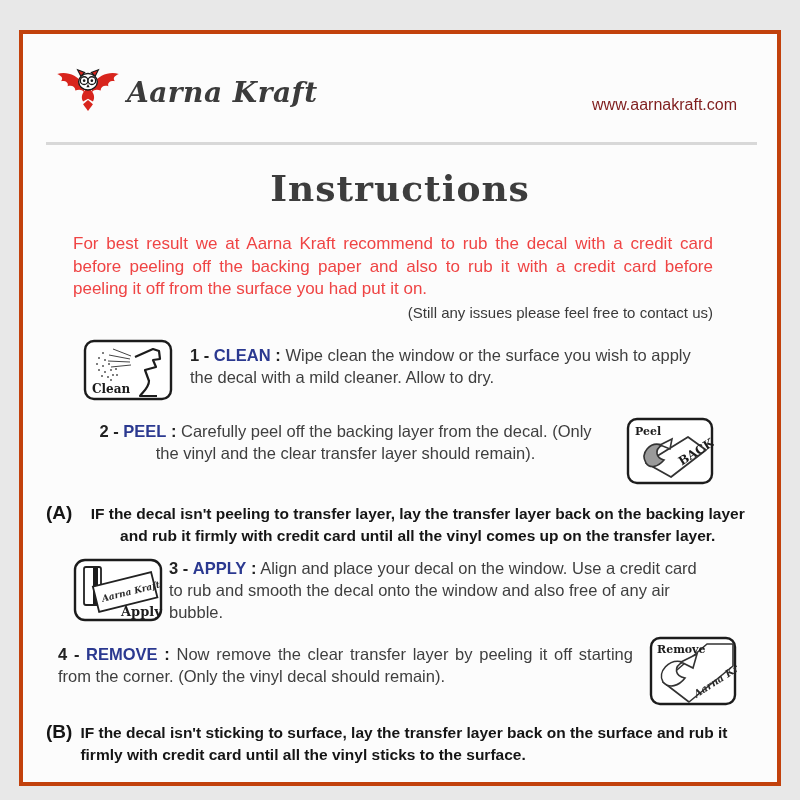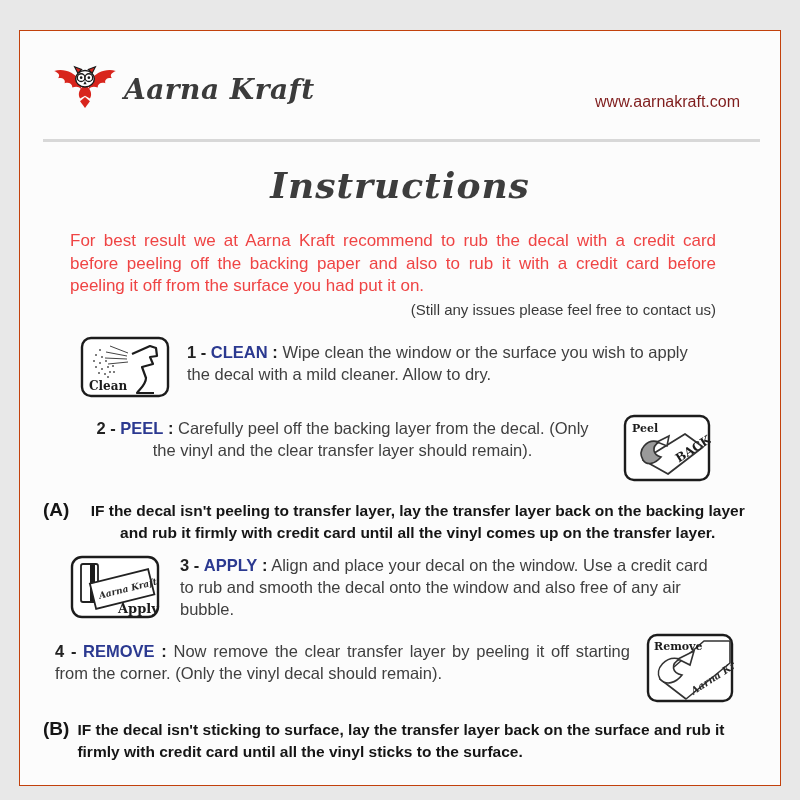--- a/index.html
+++ b/index.html
@@ -7,21 +7,21 @@
   body {
     background: #e8e8e8;
     font-family: "Liberation Sans", sans-serif;
     color: #3f3f3f;
   }
   .card {
     width: 762px;
     height: 756px;
     margin: 30px auto 0 auto;
     background: #fcfcfc;
-    border: 1px solid #c2410c;
+    border: 4px solid #c2410c;
     overflow: hidden;
   }
   
   .header {
     display: flex;
     align-items: flex-end;
     justify-content: space-between;
     padding: 30px 40px 10px 32px;
   }
   .logo-wrap { display: flex; align-items: center; }
@@ -36,21 +36,20 @@
   }
   .website { font-size: 16px; color: #7f1d1d; padding-bottom: 6px; }
   .divider {
     border-bottom: 3px solid #d8d8d8;
     margin: 12px 20px 0 23px;
   }
   
   .page-title {
     text-align: center;
     font-family: "DejaVu Serif", serif;
-    font-style: italic;
     font-weight: bold;
     font-size: 36px;
     color: #3d3d3d;
     margin-top: 22px;
     letter-spacing: 1px;
   }
   
   .intro {
     padding: 24px 64px 0 50px;
     font-size: 17px;
@@ -69,21 +68,21 @@
   .step { display: flex; align-items: flex-start; }
   .step-text { font-size: 16.5px; line-height: 1.32; color: #3f3f3f; }
   .step-num, .step-colon { font-weight: bold; color: #222; }
   .step-kw { font-weight: bold; color: #2b3990; }
   .step-1 { margin: 18px 0 0 60px; }
   .step-1 .step-text { width: 520px; margin-left: 17px; padding-top: 6px; }
   .step-2 { margin: 12px 0 0 70px; }
   .step-2 .step-text { width: 505px; padding-top: 4px; text-align: center; }
   .step-2 .step-icon { margin-left: 28px; }
   .step-3 { margin: 12px 0 0 50px; }
-  .step-3 .step-text { width: 545px; margin-left: 20px; }
+  .step-3 .step-text { width: 545px; margin-left: 6px; }
   .step-4 { margin: 10px 0 0 35px; }
   .step-4 .step-text { width: 575px; text-align: justify; padding-top: 8px; }
   .step-4 .step-icon { margin-left: 16px; }
   
   .note {
     display: flex;
     align-items: flex-start;
     font-weight: bold;
     color: #151515;
     font-size: 15.5px;

